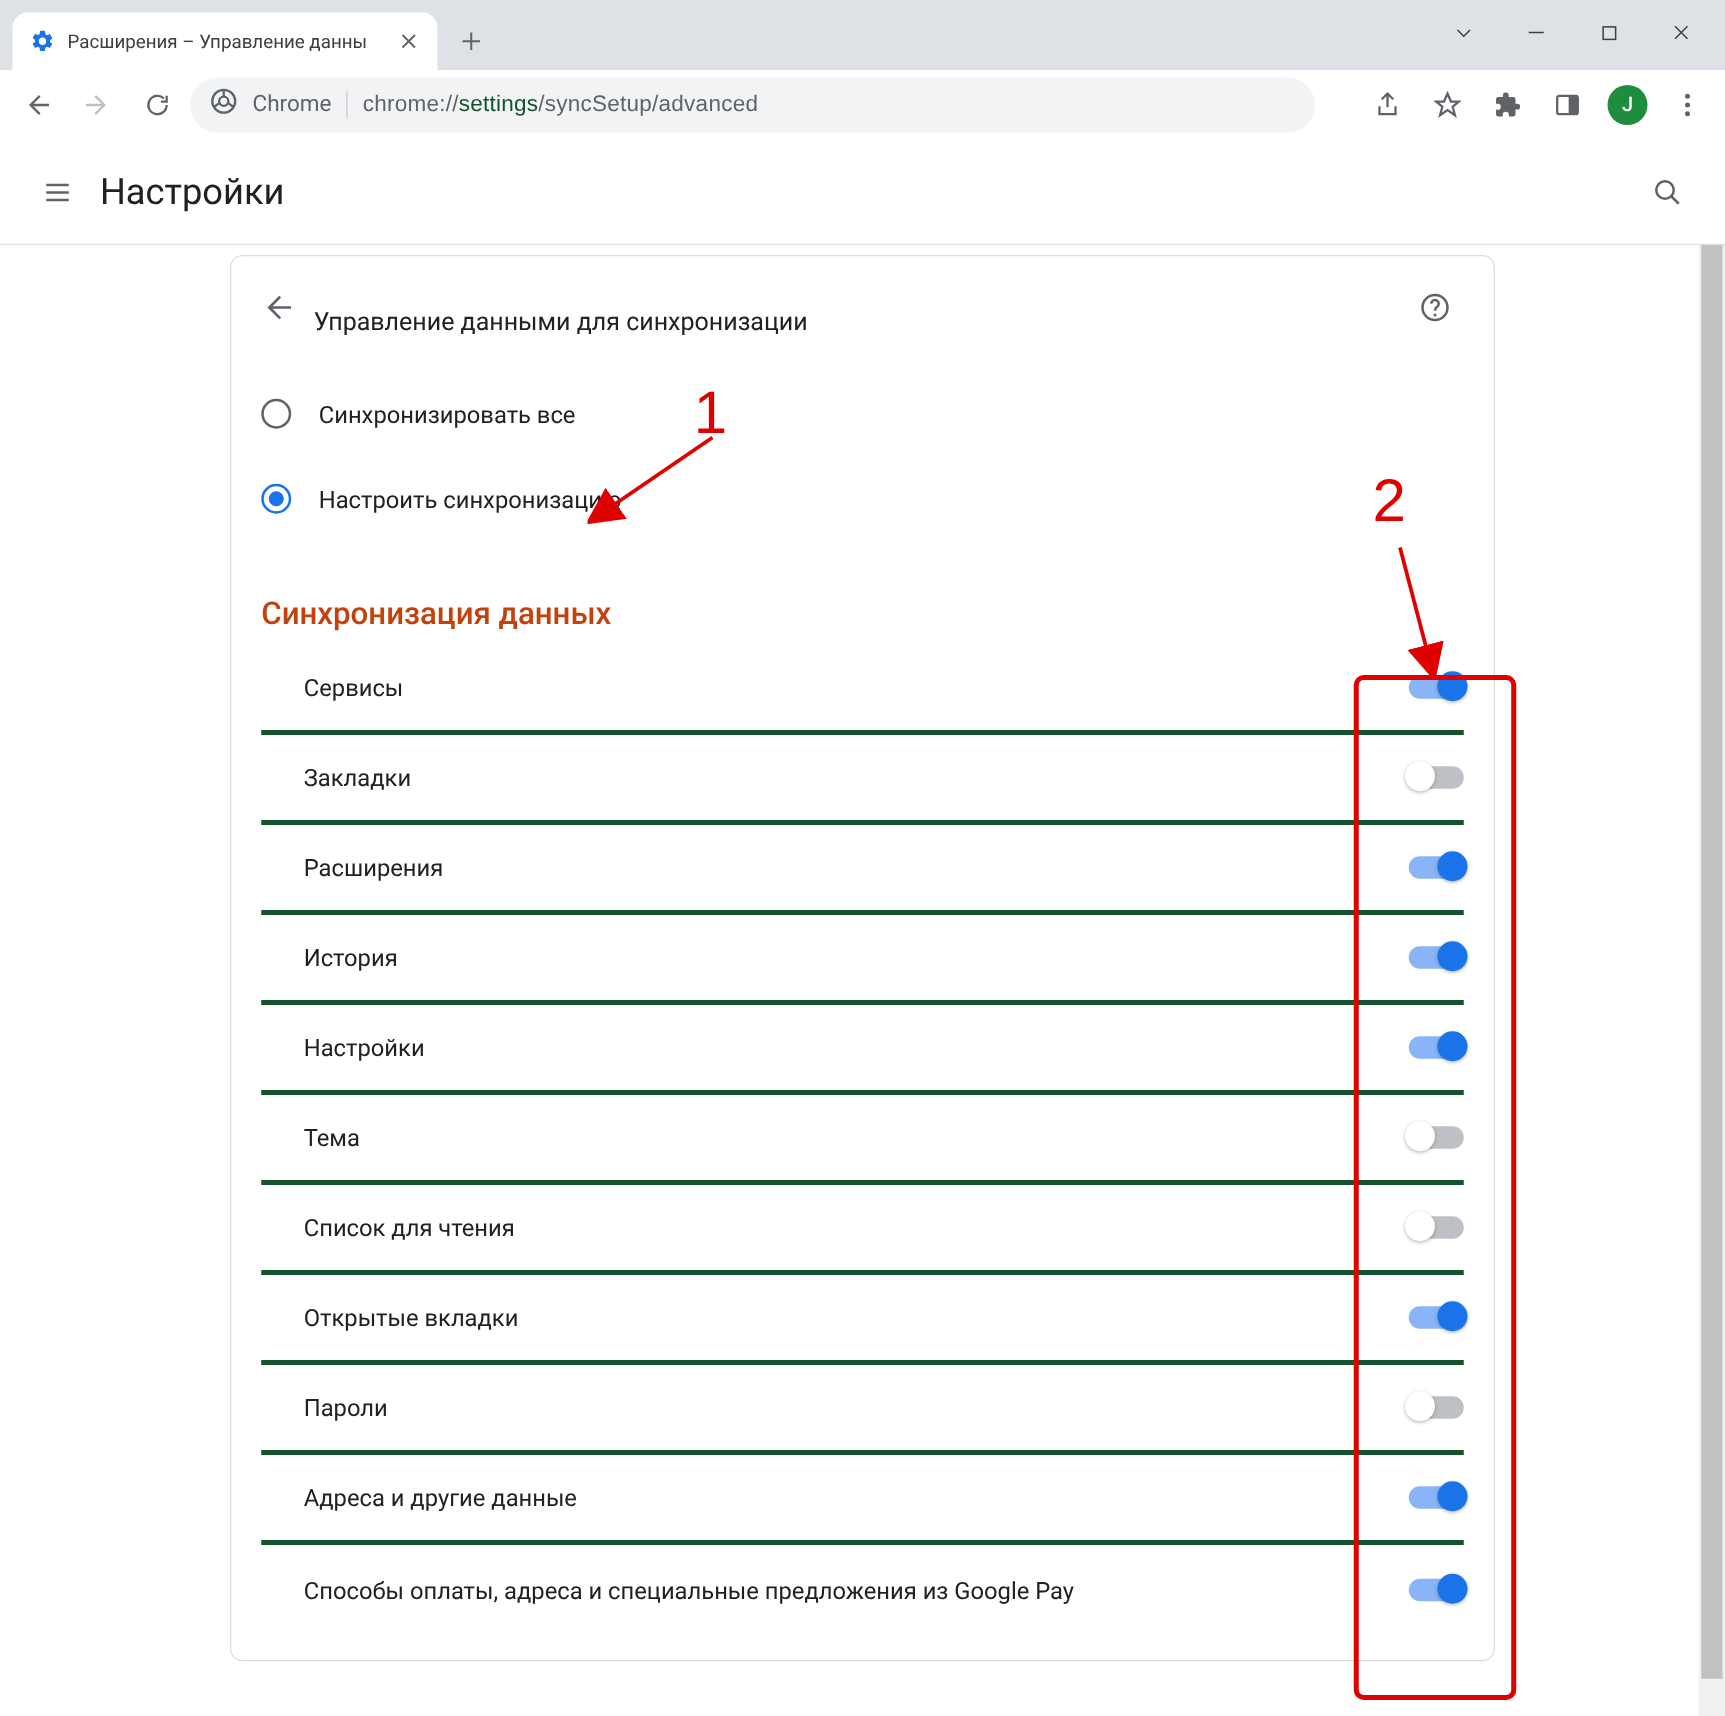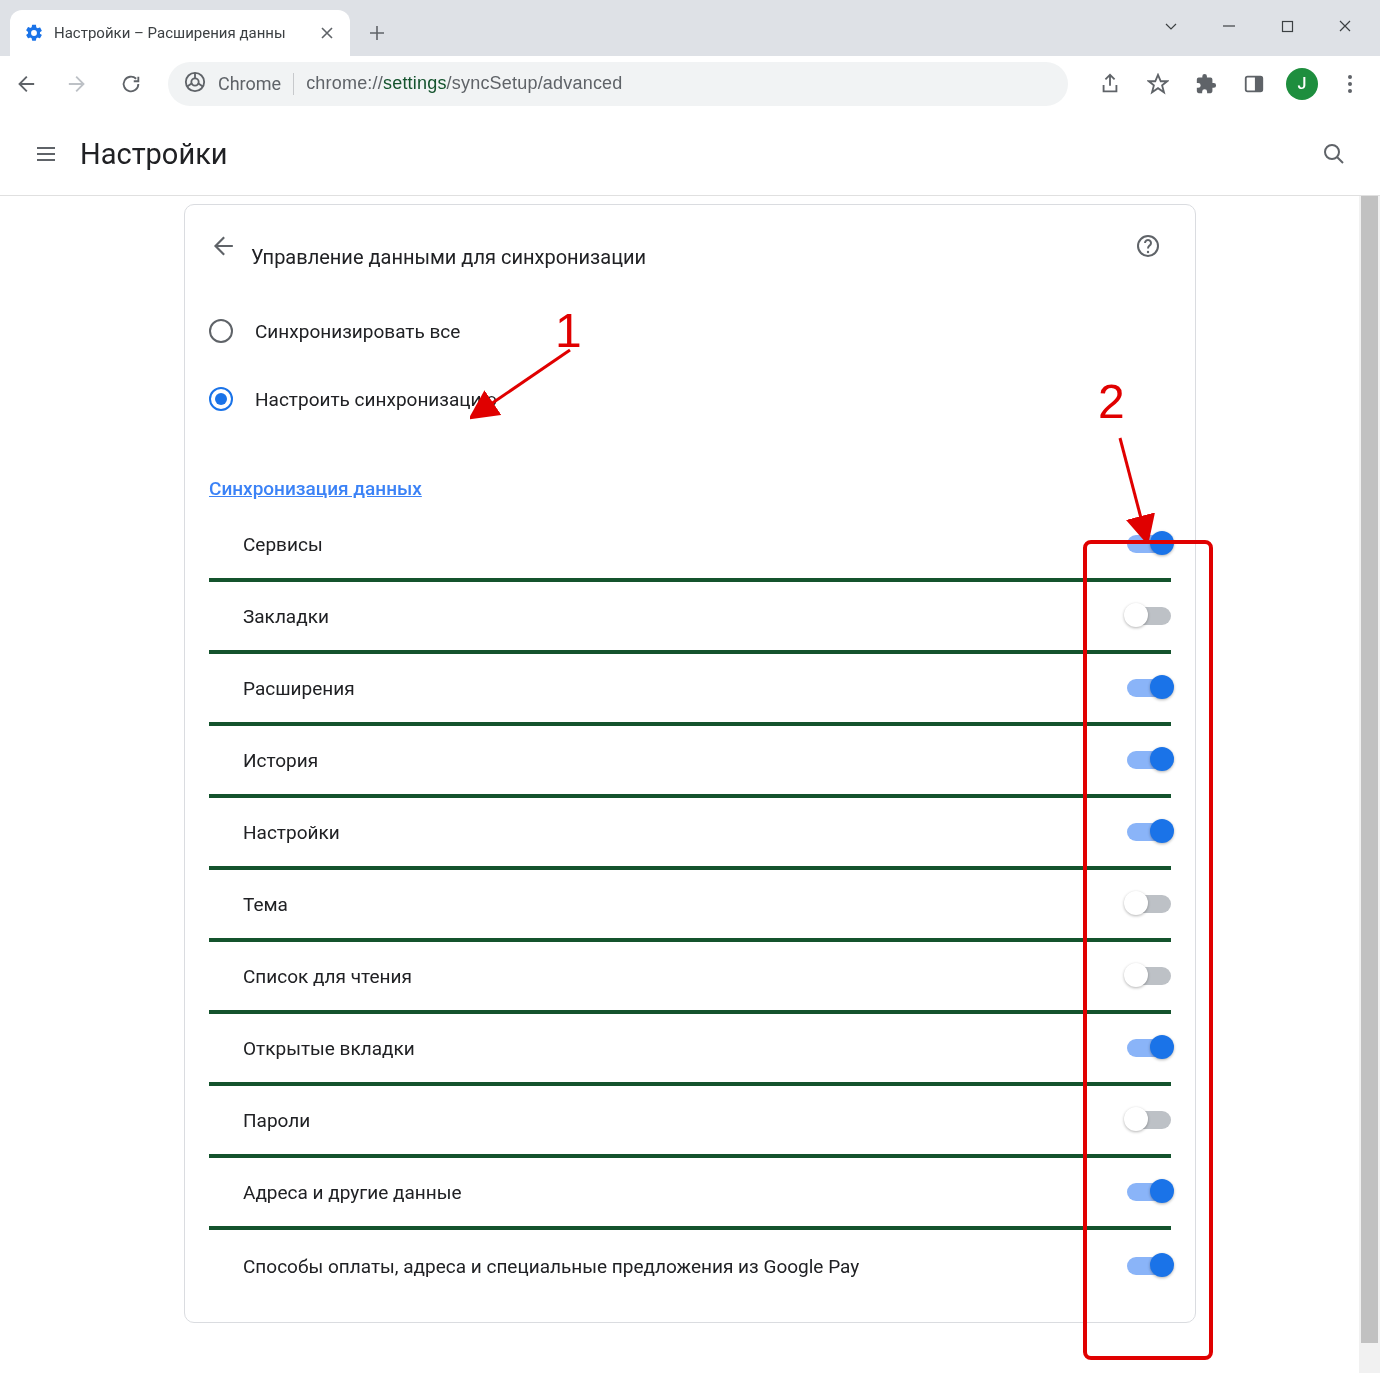--- a/index.html
+++ b/index.html
@@ -10,21 +10,21 @@
   .tab { margin-top: 10px; margin-left: 10px; height: 46px; width: 340px; background: #fff; border-radius: 12px 12px 0 0; display: flex; align-items: center; padding: 0 14px; gap: 10px; font-size: 15px; color: #3c4043; }
   .tab .favicon { width: 20px; height: 20px; display:flex; align-items:center; justify-content:center;}
   .tab .title { flex: 1; white-space: nowrap; overflow: hidden; text-overflow: ellipsis; }
   .tab .close { width: 18px; height: 18px; display:flex; align-items:center; justify-content:center; color:#5f6368; border-radius: 50%; }
   .newtab { width:34px; height:34px; margin-top:16px; margin-left:10px; display:flex; align-items:center; justify-content:center; color:#5f6368; border-radius:50%; }
   .win-controls { position:absolute; right:6px; top:6px; display:flex; gap:0; }
   .win-controls > div { width:58px; height:40px; display:flex; align-items:center; justify-content:center; color:#3c4043; }
   .win-controls svg { stroke:#3c4043; }
 
   
-  .toolbar { height: 56px; background:#fff; display:flex; align-items:center; padding: 0 8px; gap:20px; border-bottom:1px solid #fff; }
+  .toolbar { height: 56px; background:#fff; display:flex; align-items:center; padding: 0 8px; gap:4px; border-bottom:1px solid #fff; }
   .tbtn { width:44px; height:44px; display:flex; align-items:center; justify-content:center; color:#5f6368; border-radius:50%; }
   .tbtn.disabled { color:#bdc1c6; }
   .omnibox { flex:0 0 auto; width:900px; height:44px; background:#f1f3f4; border-radius:22px; display:flex; align-items:center; padding:0 16px; gap:12px; color:#5f6368; font-size:18px; }
   .omnibox .divider { width:1px; height:22px; background:#c7c9cc; }
   .omnibox .url { color:#5f6368; letter-spacing:0.2px; font-family: Arial, sans-serif; }
   .omnibox .url .dark { color:#14532d; }
   .right-icons { margin-left:auto; display:flex; align-items:center; gap:4px; }
   .avatar { width:32px; height:32px; border-radius:50%; background:#1e8e3e; color:#fff; display:flex; align-items:center; justify-content:center; font-size:16px; font-weight:500; }
 
   
@@ -44,21 +44,21 @@
   .back-btn { width:46px; height:46px; display:flex; align-items:center; justify-content:center; color:#5f6368; border-radius:50%; }
   .card-title { font-size:20px; color:#202124; margin-left:6px; }
   .help-btn { margin-left:auto; width:46px; height:46px; display:flex; align-items:center; justify-content:center; color:#5f6368; border-radius:50%; }
 
   .radio-group { padding: 18px 24px 26px 24px; }
   .radio-item { display:flex; align-items:center; gap:22px; height:68px; font-size:19px; color:#202124; }
   .radio { width:24px; height:24px; border-radius:50%; border:2px solid #5f6368; position:relative; flex-shrink:0; }
   .radio.selected { border-color:#1a73e8; }
   .radio.selected::after { content:""; position:absolute; inset:4px; background:#1a73e8; border-radius:50%; }
 
-  .section-label { padding: 18px 24px 10px 24px; font-size:19px; color:#3b82f6; font-weight:500;text-decoration:underline; }
+  .section-label { padding: 18px 24px 10px 24px; font-size:25px; color:#c2410c; font-weight:500; }
 
   .toggle-list { padding: 0 24px 20px 24px; }
   .toggle-row { display:flex; align-items:center; height:72px; border-bottom:4px solid #14532d; padding-left:34px; }
   .toggle-row:last-child { border-bottom:none; }
   .toggle-label { font-size:19px; color:#202124; flex:1; padding-right:20px; }
   .switch { position:relative; width:44px; height:18px; border-radius:9px; }
   .switch .knob { position:absolute; top:-4px; width:24px; height:24px; border-radius:50%; box-shadow:0 1px 3px rgba(0,0,0,0.3); }
   .switch.on { background:#8ab4f8; }
   .switch.on .knob { right:-3px; background:#1a73e8; }
   .switch.off { background:#bdc1c6; }
@@ -75,21 +75,21 @@
 </head>
 <body>
 
 <div class="titlebar">
   <div class="tab">
     <span class="favicon">
       <svg width="20" height="20" viewBox="0 0 24 24">
           <path fill="#1a73e8" d="M19.14,12.94a7.14,7.14,0,0,0,.05-.94,7.14,7.14,0,0,0-.05-.94l2.03-1.58a.5.5,0,0,0,.12-.63l-1.92-3.32a.5.5,0,0,0-.6-.22l-2.39.96a7.03,7.03,0,0,0-1.62-.94l-.36-2.54A.5.5,0,0,0,13.9,2h-3.8a.5.5,0,0,0-.49.42L9.25,4.96a7.03,7.03,0,0,0-1.62.94l-2.39-.96a.5.5,0,0,0-.6.22L2.72,8.48a.5.5,0,0,0,.12.63l2.03,1.58a7.14,7.14,0,0,0-.05.94,7.14,7.14,0,0,0,.05.94L2.84,14.15a.5.5,0,0,0-.12.63l1.92,3.32a.5.5,0,0,0,.6.22l2.39-.96a7.03,7.03,0,0,0,1.62.94l.36,2.54a.5.5,0,0,0,.49.42h3.8a.5.5,0,0,0,.49-.42l.36-2.54a7.03,7.03,0,0,0,1.62-.94l2.39.96a.5.5,0,0,0,.6-.22l1.92-3.32a.5.5,0,0,0-.12-.63ZM12,15.5A3.5,3.5,0,1,1,15.5,12,3.5,3.5,0,0,1,12,15.5Z"></path>
         </svg>
     </span>
-    <span class="title">Настройки – Расширения данны</span>
+    <span class="title">Расширения – Управление данны</span>
     <span class="close">
       <svg width="12" height="12" viewBox="0 0 12 12">
           <path stroke="#5f6368" stroke-width="1.6" d="M1 1 L11 11 M11 1 L1 11"></path>
         </svg>
     </span>
   </div>
   <div class="newtab">
     <svg width="18" height="18" viewBox="0 0 18 18">
         <path stroke="#5f6368" stroke-width="1.6" d="M9 2 V16 M2 9 H16"></path>
       </svg>

